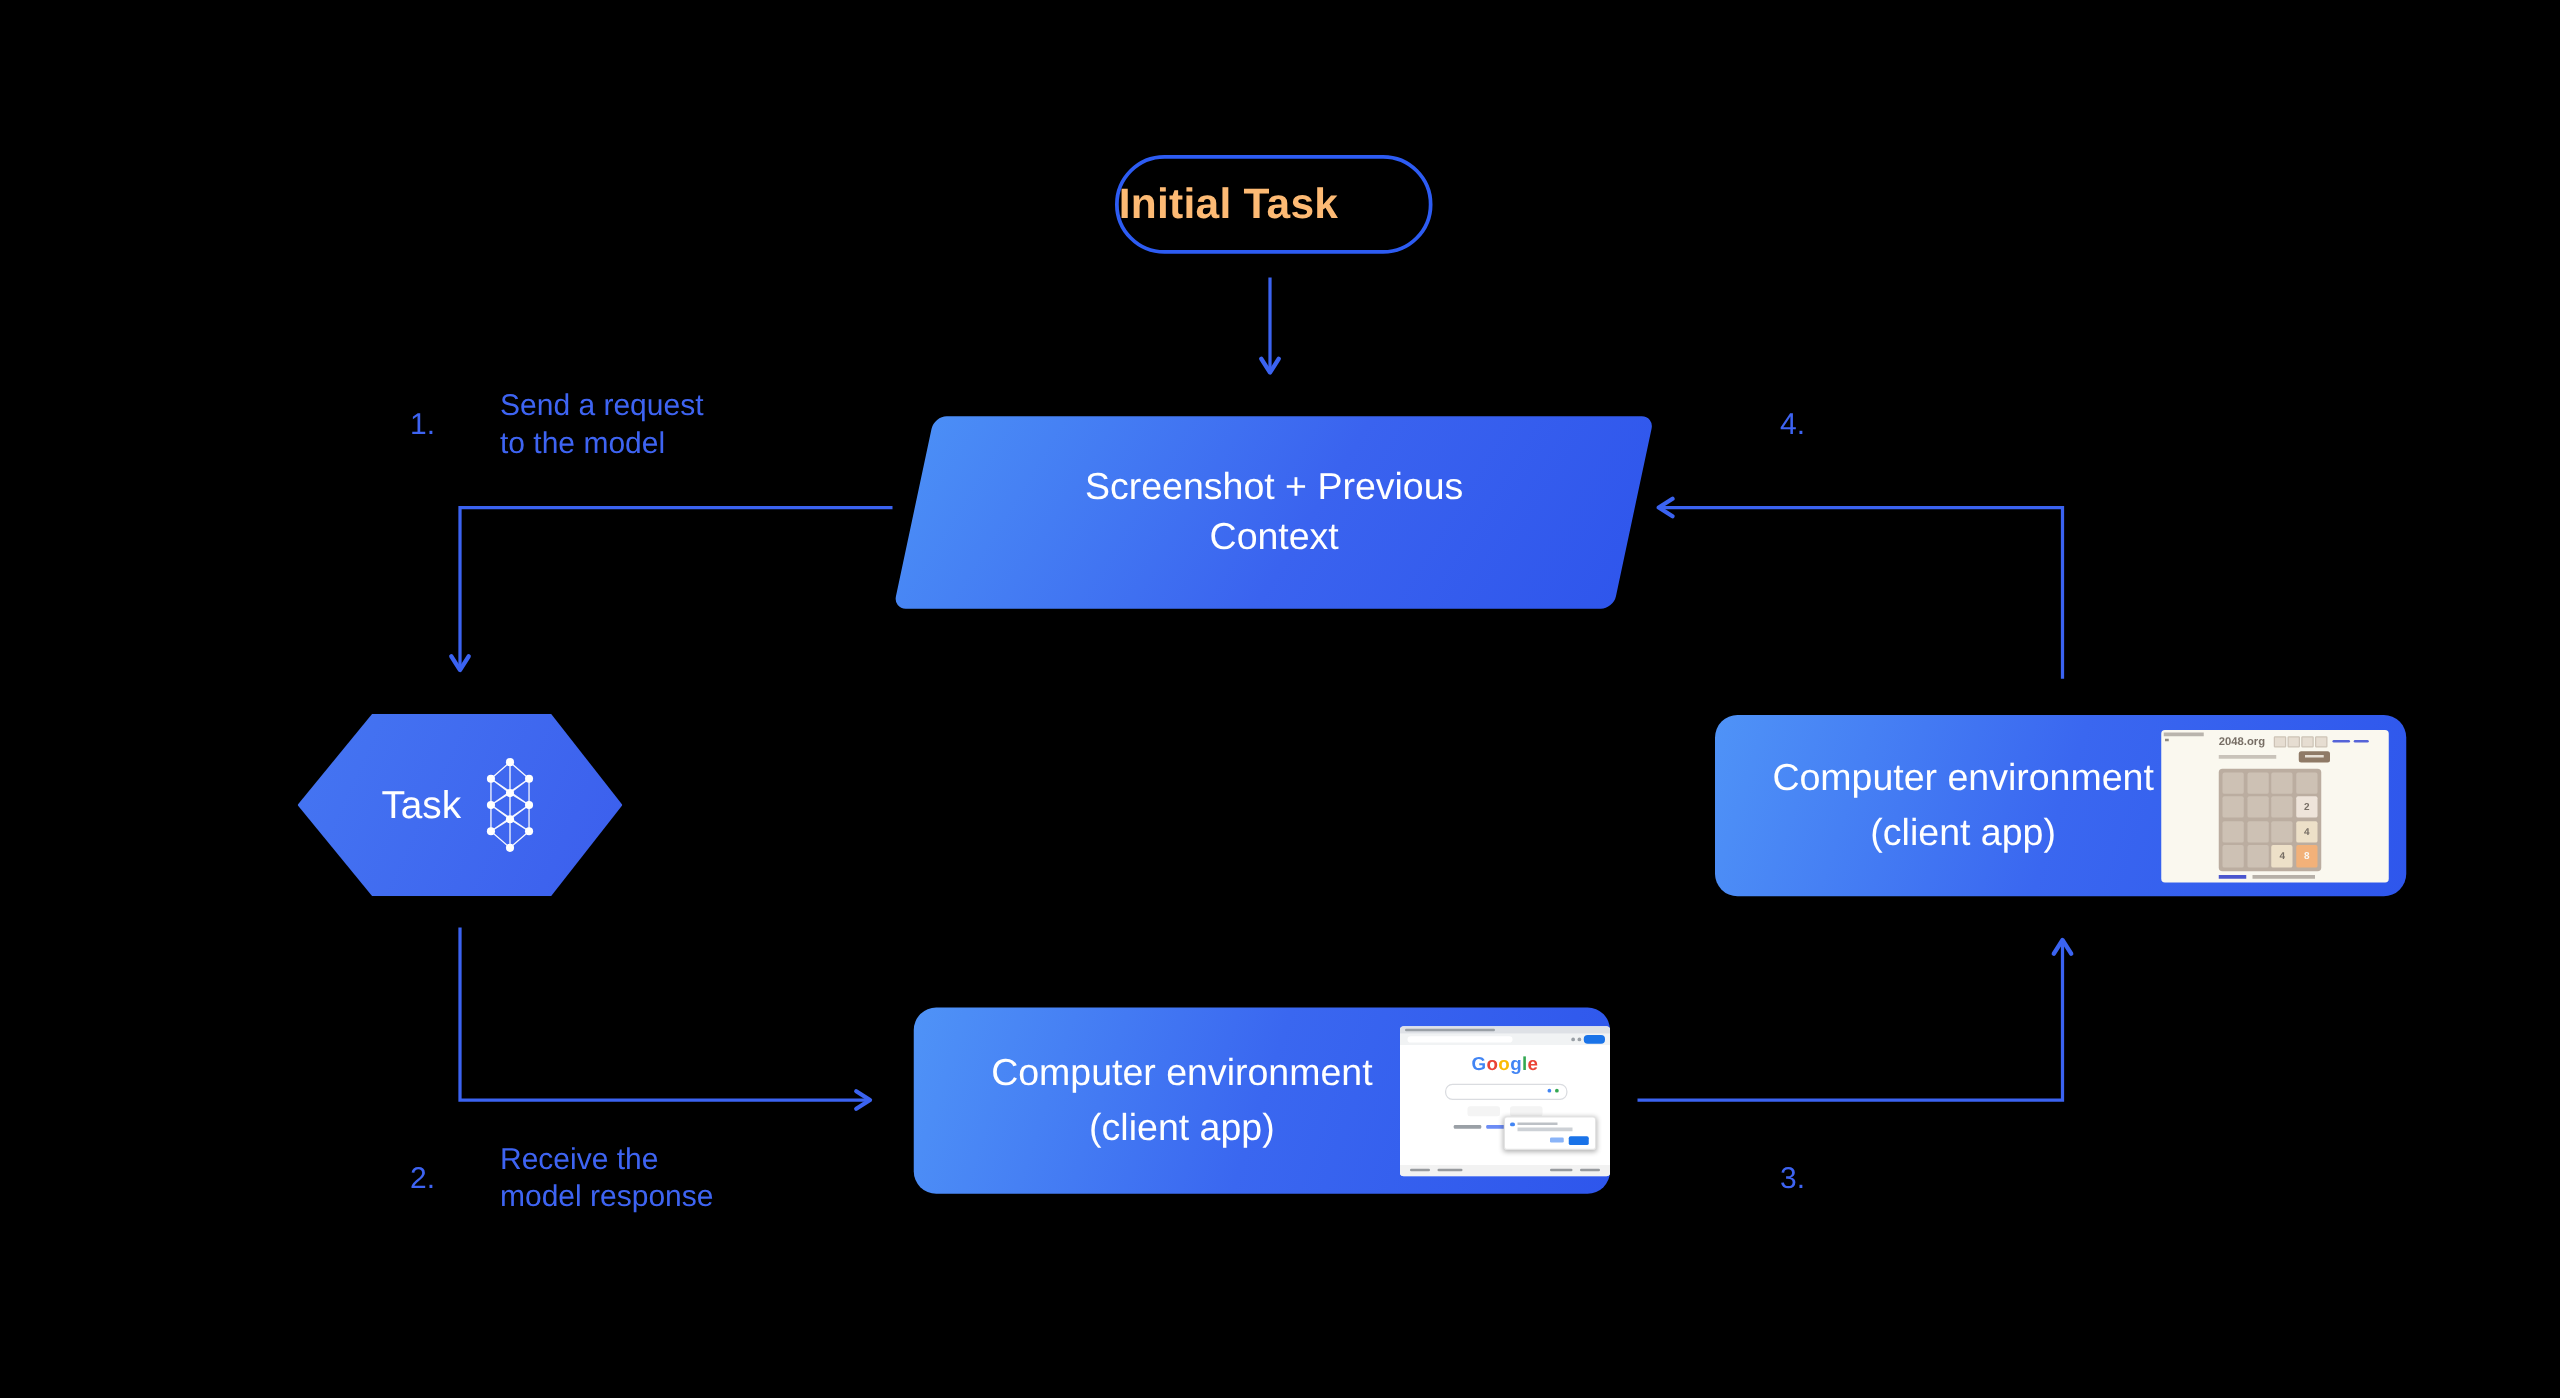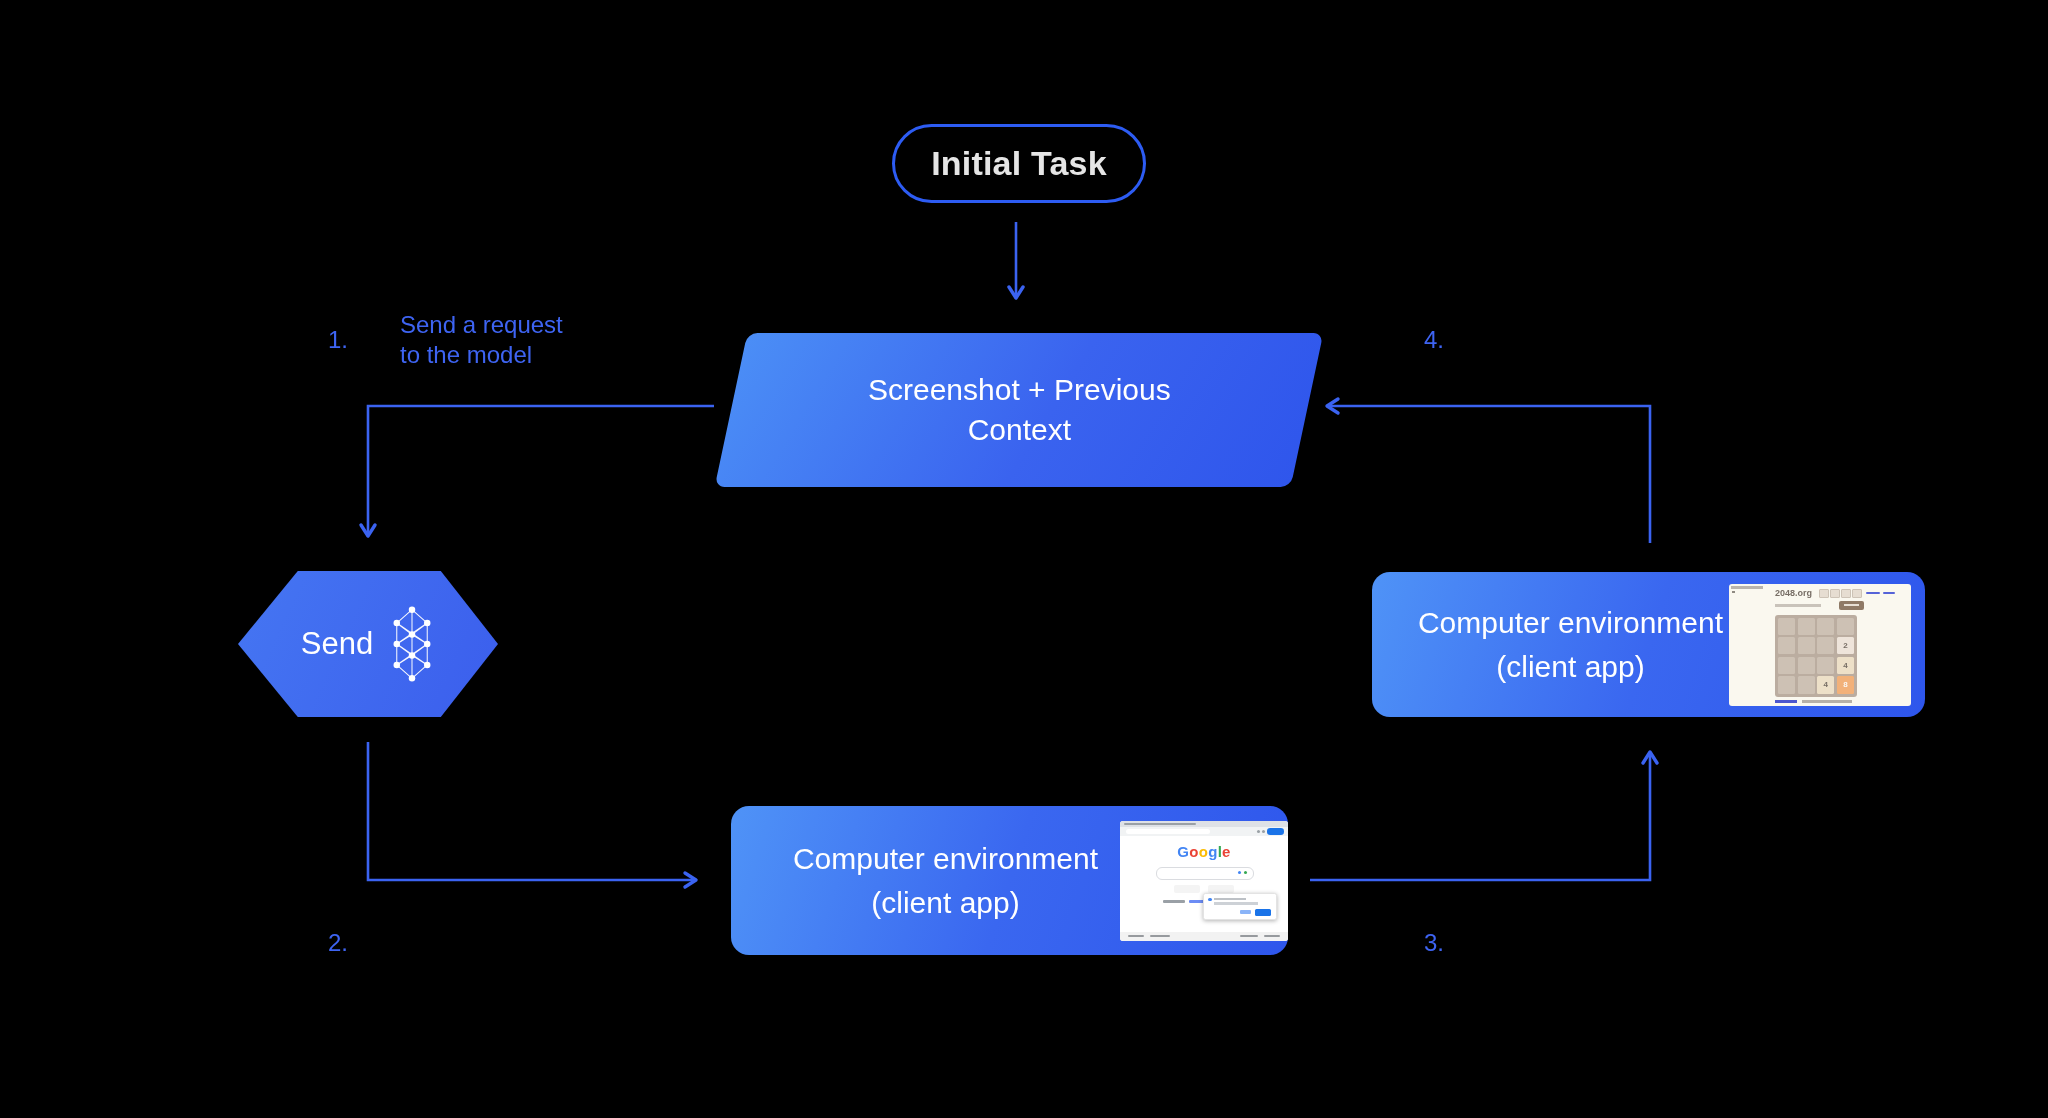--- a/index.html
+++ b/index.html
@@ -2,22 +2,22 @@
 <html><head>
 <meta charset="utf-8">
 <style>
   html,body{margin:0;padding:0;background:#000;}
   body{width:2048px;height:1118px;position:relative;overflow:hidden;
        font-family:"Liberation Sans",sans-serif;}
   .abs{position:absolute;}
 
   
   .pill{left:892px;top:124px;width:248px;height:73px;border:3px solid #2d5cf3;
-        border-radius:40px;display:flex;align-items:center;justify-content:center;
-        color:#e5e5e5;font-size:34px;font-weight:600;letter-spacing:.2px;}
+        border-radius:40px;display:flex;align-items:center;justify-content:flex-start;
+        color:#fdba74;font-size:34px;font-weight:600;letter-spacing:.2px;}
   .para{left:731px;top:333px;width:576px;height:154px;border-radius:10px;
         background:linear-gradient(112deg,#4b8ef6 0%,#3a63ef 55%,#2f56ec 100%);
         transform:skewX(-12deg);display:flex;align-items:center;justify-content:center;}
   .para-text{transform:skewX(12deg);color:#fff;font-size:30px;line-height:40px;
         text-align:center;white-space:pre-line;}
   .hexa{left:238px;top:571px;width:260px;height:146px;
         background:linear-gradient(115deg,#4576f2 0%,#3b5eed 100%);
         clip-path:polygon(23% 0%,78% 0%,100% 50%,78% 100%,23% 100%,0% 50%);
         display:flex;align-items:center;justify-content:center;gap:16px;}
   .hexa-label{color:#fff;font-size:31px;}
@@ -106,21 +106,21 @@
 <div class="abs pill">
   <span>Initial Task</span>
 </div>
 
 <div class="abs para">
   <div class="para-text">Screenshot + Previous
 Context</div>
 </div>
 
 <div class="abs hexa">
-  <span class="hexa-label">Send</span>
+  <span class="hexa-label">Task</span>
   <svg class="nn" viewBox="0 0 48 84">
     <g stroke="#ffffff" stroke-width="1.1" opacity="0.95">
       <path d="M24,6 L8,20 M24,6 L40,20 M24,6 L24,32
                M8,20 L24,32 M40,20 L24,32 M8,20 L8,42 M40,20 L40,42
                M8,20 L40,42 M40,20 L8,42
                M24,32 L8,42 M24,32 L40,42 M24,32 L24,54
                M8,42 L24,54 M40,42 L24,54 M8,42 L8,64 M40,42 L40,64
                M8,42 L40,64 M40,42 L8,64
                M24,54 L8,64 M24,54 L40,64
                M8,64 L24,78 M40,64 L24,78 M24,54 L24,78" fill="none"></path>
@@ -228,19 +228,21 @@
   </div>
 </div>
 
 <div class="abs step" style="left:328px;top:310px;width:320px;height:70px;">
   <span class="num">1.</span>
   <span class="txt">Send a request
 to the model</span>
 </div>
 <div class="abs step" style="left:328px;top:913px;width:320px;height:70px;">
   <span class="num">2.</span>
+  <span class="txt">Receive the
+model response</span>
 </div>
 <div class="abs step" style="left:1424px;top:913px;width:320px;height:70px;">
   <span class="num">3.</span>
 </div>
 <div class="abs step" style="left:1424px;top:310px;width:320px;height:70px;">
   <span class="num">4.</span>
 </div>
 
 </body></html>

